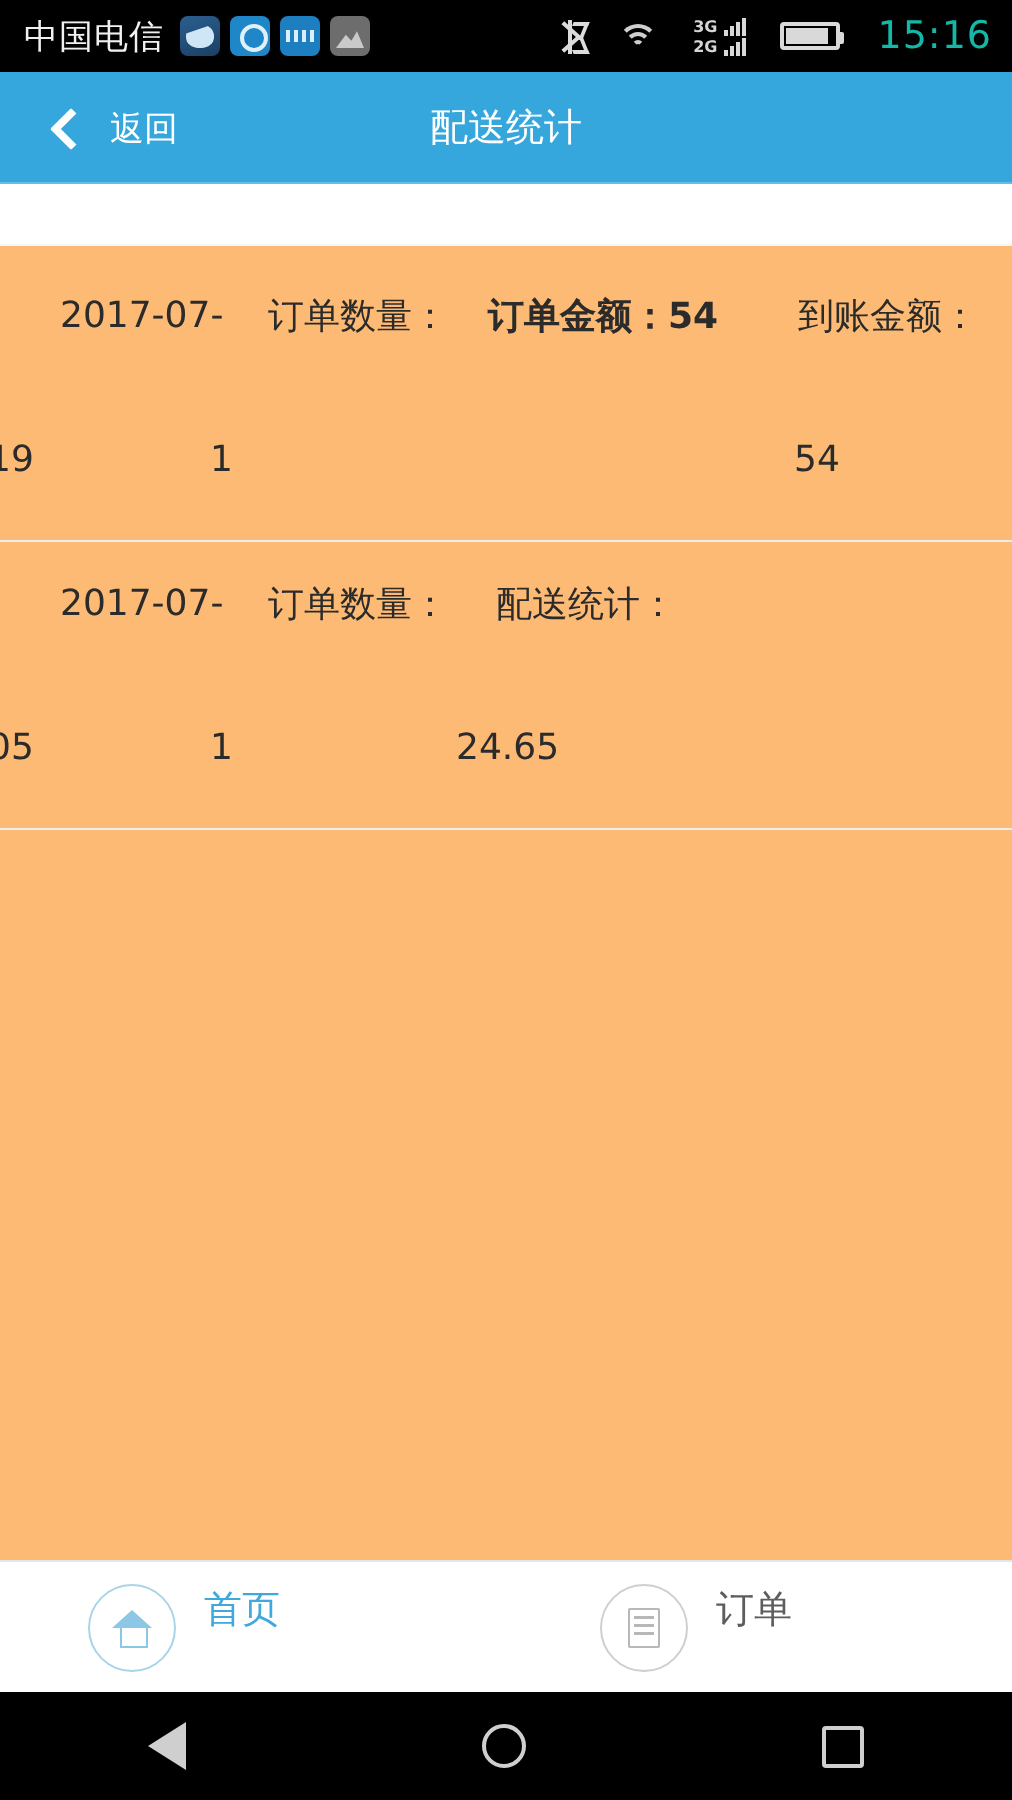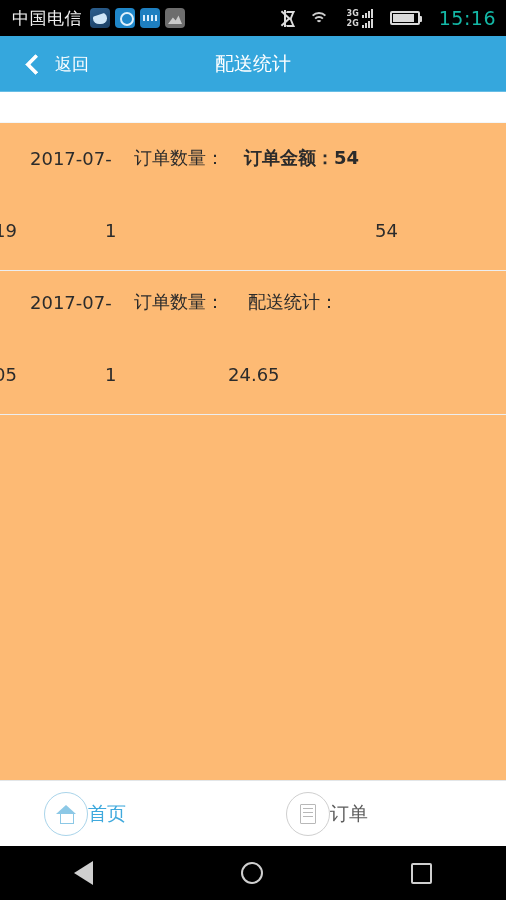--- a/index.html
+++ b/index.html
@@ -100,38 +100,38 @@
     top:50%; transform:translateY(-50%); }
   .sep{ position:absolute; left:0; width:506px; height:1px; background:#eceef0; }
 
   
   .r1 .c-date { left:30px; }
   .r1 .c-count{ left:134px; }
   .r1 .c-amt  { left:244px;font-weight:bold; }
   .r1 .c-recv { left:399px; }
   .r1b .c-date { left:-6px; }
   .r1b .c-count{ left:105px; }
-  .r1b .c-amt  { left:375px; }
+  .r1b .c-amt  { left:397px; }
 
   
   .r2 .c-date { left:30px; }
   .r2 .c-count{ left:134px; }
   .r2 .c-amt  { left:248px; }
   .r2 .c-recv { left:399px; }
   .r2b .c-date { left:-6px; }
   .r2b .c-count{ left:105px; }
   .r2b .c-amt  { left:228px; }
 
   
   .tabbar{
     position:absolute; left:0; top:780px; width:506px; height:66px;
     background:#ffffff; border-top:1px solid #e3e6e8;
     display:flex; align-items:center;
   }
-  .tab{ display:flex; align-items:center; cursor:pointer; }
+  .tab{ display:flex; align-items:flex-start; gap:14px; cursor:pointer; }
   .tab.home{ margin-left:44px; }
   .tab.orders{ margin-left:160px; }
   .tcircle{ width:44px; height:44px; border-radius:50%; border:1px solid #a9d4ea;
     display:flex; align-items:center; justify-content:center; }
   .tcircle.gray{ border-color:#cfcfcf; }
   .tlabel{ font-size:19px; color:#3fa9dd; }
   .tlabel.gray{ color:#5d5d5d; }
   .house{ width:20px; height:18px; position:relative; }
   .house:before{ content:""; position:absolute; left:0; top:0; width:0; height:0;
     border-left:10px solid transparent; border-right:10px solid transparent;
@@ -210,20 +210,21 @@
     <div class="title">配送统计</div>
   </div>
 
   <div class="list">
 
     <div class="row">
       <div class="line r1">
         <span class="cell c-date">2017-07-</span>
         <span class="cell c-count">订单数量：</span>
         <span class="cell c-amt">订单金额：54</span>
+        <span class="cell c-recv">到账金额：</span>
       </div>
       <div class="line r1b">
         <span class="cell c-date">19</span>
         <span class="cell c-count">1</span>
         <span class="cell c-amt">54</span>
       </div>
       <div class="sep" style="top:148px"></div>
     </div>
 
     <div class="row">

